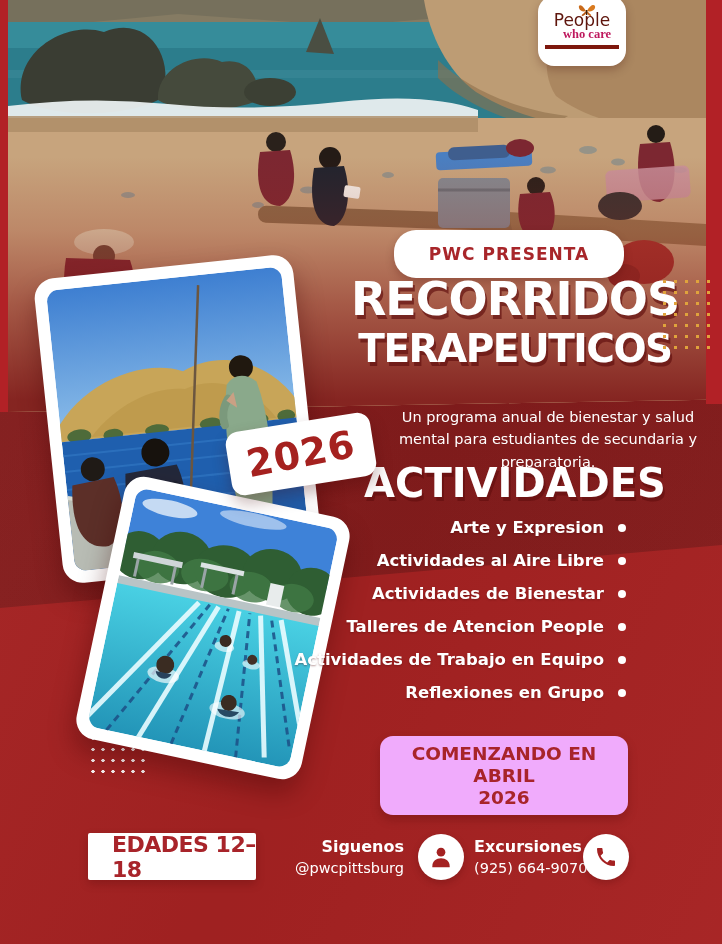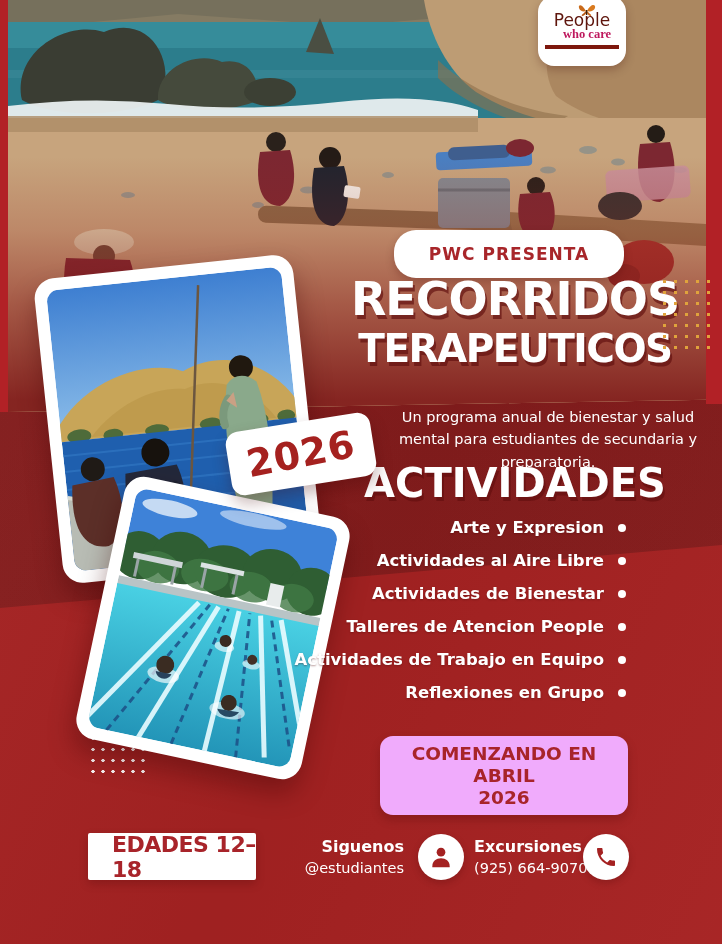--- a/index.html
+++ b/index.html
@@ -404,21 +404,21 @@
   </div>
 
   <div class="dots-white"></div>
 
   <div class="ages-badge">
     <span>EDADES 12–18</span>
   </div>
 
   <div class="follow-block">
     <div class="fb-label">Siguenos</div>
-    <div class="fb-sub">@estudiantes</div>
+    <div class="fb-sub">@pwcpittsburg</div>
   </div>
 
   <div class="icon-circle circle-person">
     <svg width="26" height="26" viewBox="0 0 24 24">
       <circle cx="12" cy="7.5" r="4" fill="#a42121"></circle>
       <path d="M4,20.5 C4,15.8 7.6,13.2 12,13.2 C16.4,13.2 20,15.8 20,20.5 L20,21.5 L4,21.5 Z" fill="#a42121"></path>
     </svg>
   </div>
 
   <div class="contact-block">

